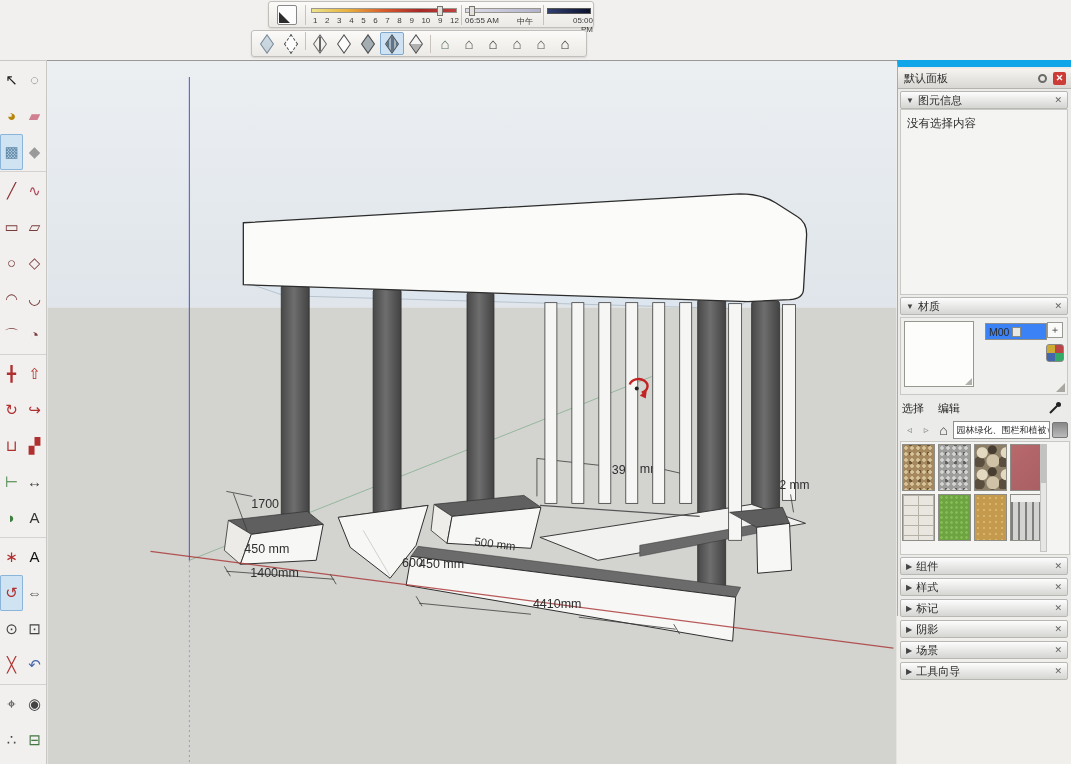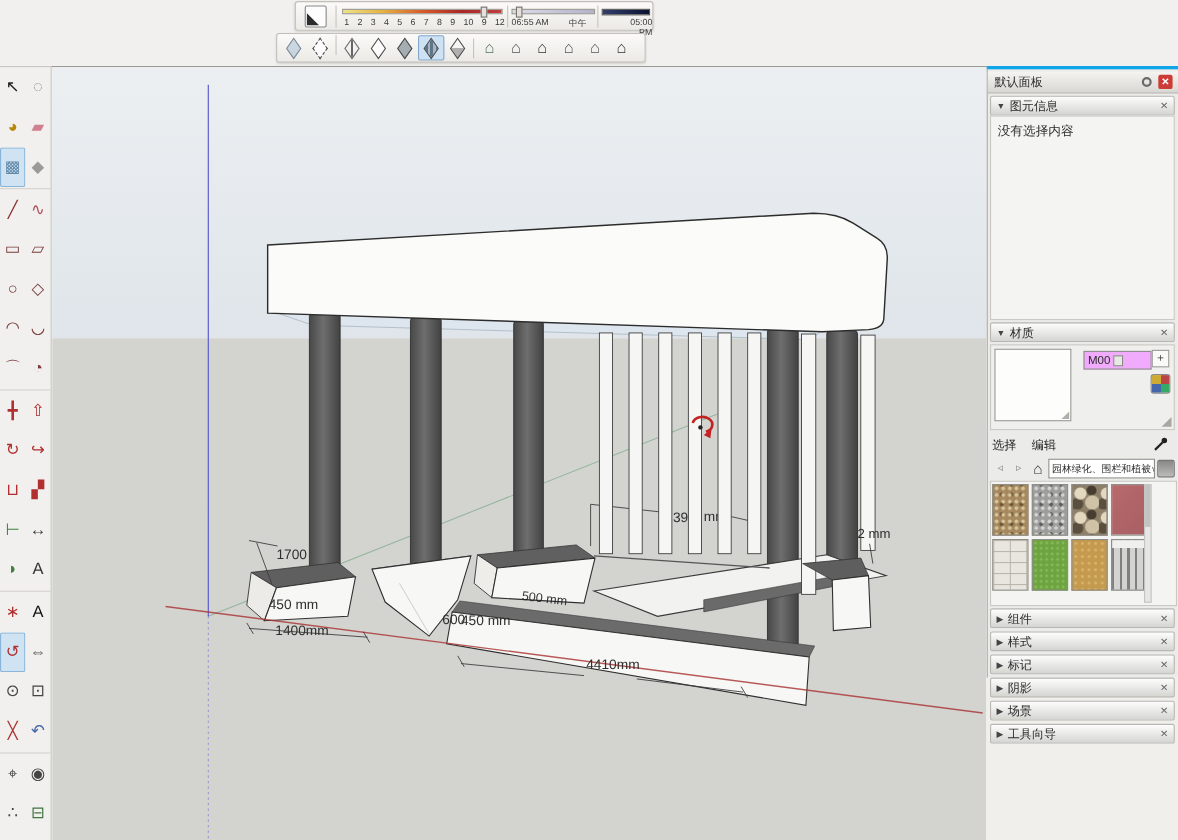--- a/index.html
+++ b/index.html
@@ -50,39 +50,39 @@
   .tool { width:23px; height:36px; display:flex; align-items:center; justify-content:center; border-radius:2px; }
   .tool.sel { background:#cfe3f2; box-shadow:inset 0 0 0 1px #8ab4d8; }
   .tool .glyph { font-size:15px; line-height:16px; }
   .tool-sep { width:46px; height:1px; background:#d4d2ce; margin:1px 0; }
 
   
   #viewport { position:absolute; left:47px; top:60px; width:850px; height:704px; border-top:1px solid #9a9894; }
 
   
   #panel { position:absolute; left:897px; top:60px; width:174px; height:556px; background:#ebebe9;
-    border-left:1px solid #adaaa6; border-top:3px solid #0ea5e9; font-size:11px; color:#2c2c2c; }
+    border-left:1px solid #adaaa6; border-top:7px solid #0ea5e9; font-size:11px; color:#2c2c2c; }
   .pheader { position:absolute; left:2px; width:168px; height:18px;
     background:linear-gradient(#fdfdfd,#d5d5d2); border:1px solid #b8b7b3; border-radius:2px;
     display:flex; align-items:center; padding:0 5px; gap:4px; }
   .pheader .arr { font-size:8px; color:#444; }
   .pheader .hx { margin-left:auto; font-size:9px; color:#666; line-height:9px; }
   #panel-title { position:absolute; left:0; top:2px; width:174px; height:20px;
     background:linear-gradient(#f5f4f1,#d9d7d3); border-bottom:1px solid #b5b3af;
     display:flex; align-items:center; padding:0 6px; }
   #panel-pin { margin-left:auto; width:9px; height:9px; border:2px solid #6a6a68; border-radius:50%; }
   #panel-close { margin-left:6px; width:13px; height:13px; background:#cc3b35; border-radius:2px; color:#fff;
     font-size:9px; line-height:13px; text-align:center; font-weight:bold; }
   #entity-body { position:absolute; left:2px; top:42px; width:168px; height:186px; background:#f4f4f2;
     border:1px solid #c9c8c4; padding:6px; font-size:11.5px; }
   #materials-body { position:absolute; left:2px; top:250px; width:168px; height:78px; background:#efefed; border:1px solid #c9c8c4; }
   #mat-preview { position:absolute; left:3px; top:3px; width:70px; height:66px; background:#fdfdfc; border:1px solid #97968f; }
   #mat-preview::after { content:""; position:absolute; right:1px; bottom:1px; width:0; height:0;
     border-right:7px solid #b0afa9; border-top:7px solid transparent; }
-  #mat-name { position:absolute; left:84px; top:5px; width:62px; height:17px; background:#f0abfc; border:1px solid #8f8f8b;
+  #mat-name { position:absolute; left:84px; top:5px; width:62px; height:17px; background:#3b82f6; border:1px solid #8f8f8b;
     font-size:10.5px; padding:1px 3px; display:flex; align-items:center; gap:3px; }
   #mat-tag { width:9px; height:10px; border:1px solid #8a8a86; background:#e8e8e4; }
   #mat-create { position:absolute; right:4px; top:4px; width:16px; height:16px; background:#fafaf8; border:1px solid #9a9a94;
     font-size:10px; text-align:center; line-height:14px; color:#333; }
   #mat-paint { position:absolute; right:3px; top:26px; width:18px; height:18px; border-radius:3px;
     background:conic-gradient(#b44 0 25%, #3a6 25% 50%, #46a 50% 75%, #ca3 75%); border:1px solid #888; }
   #mat-grip { position:absolute; right:2px; bottom:2px; width:0; height:0;
     border-right:9px solid #a8a7a1; border-top:9px solid transparent; }
   #mat-tabs { position:absolute; left:4px; top:332px; width:166px; height:18px; display:flex; gap:14px; align-items:center; }
   #mat-tabs .tab { font-size:11px; color:#222; }

